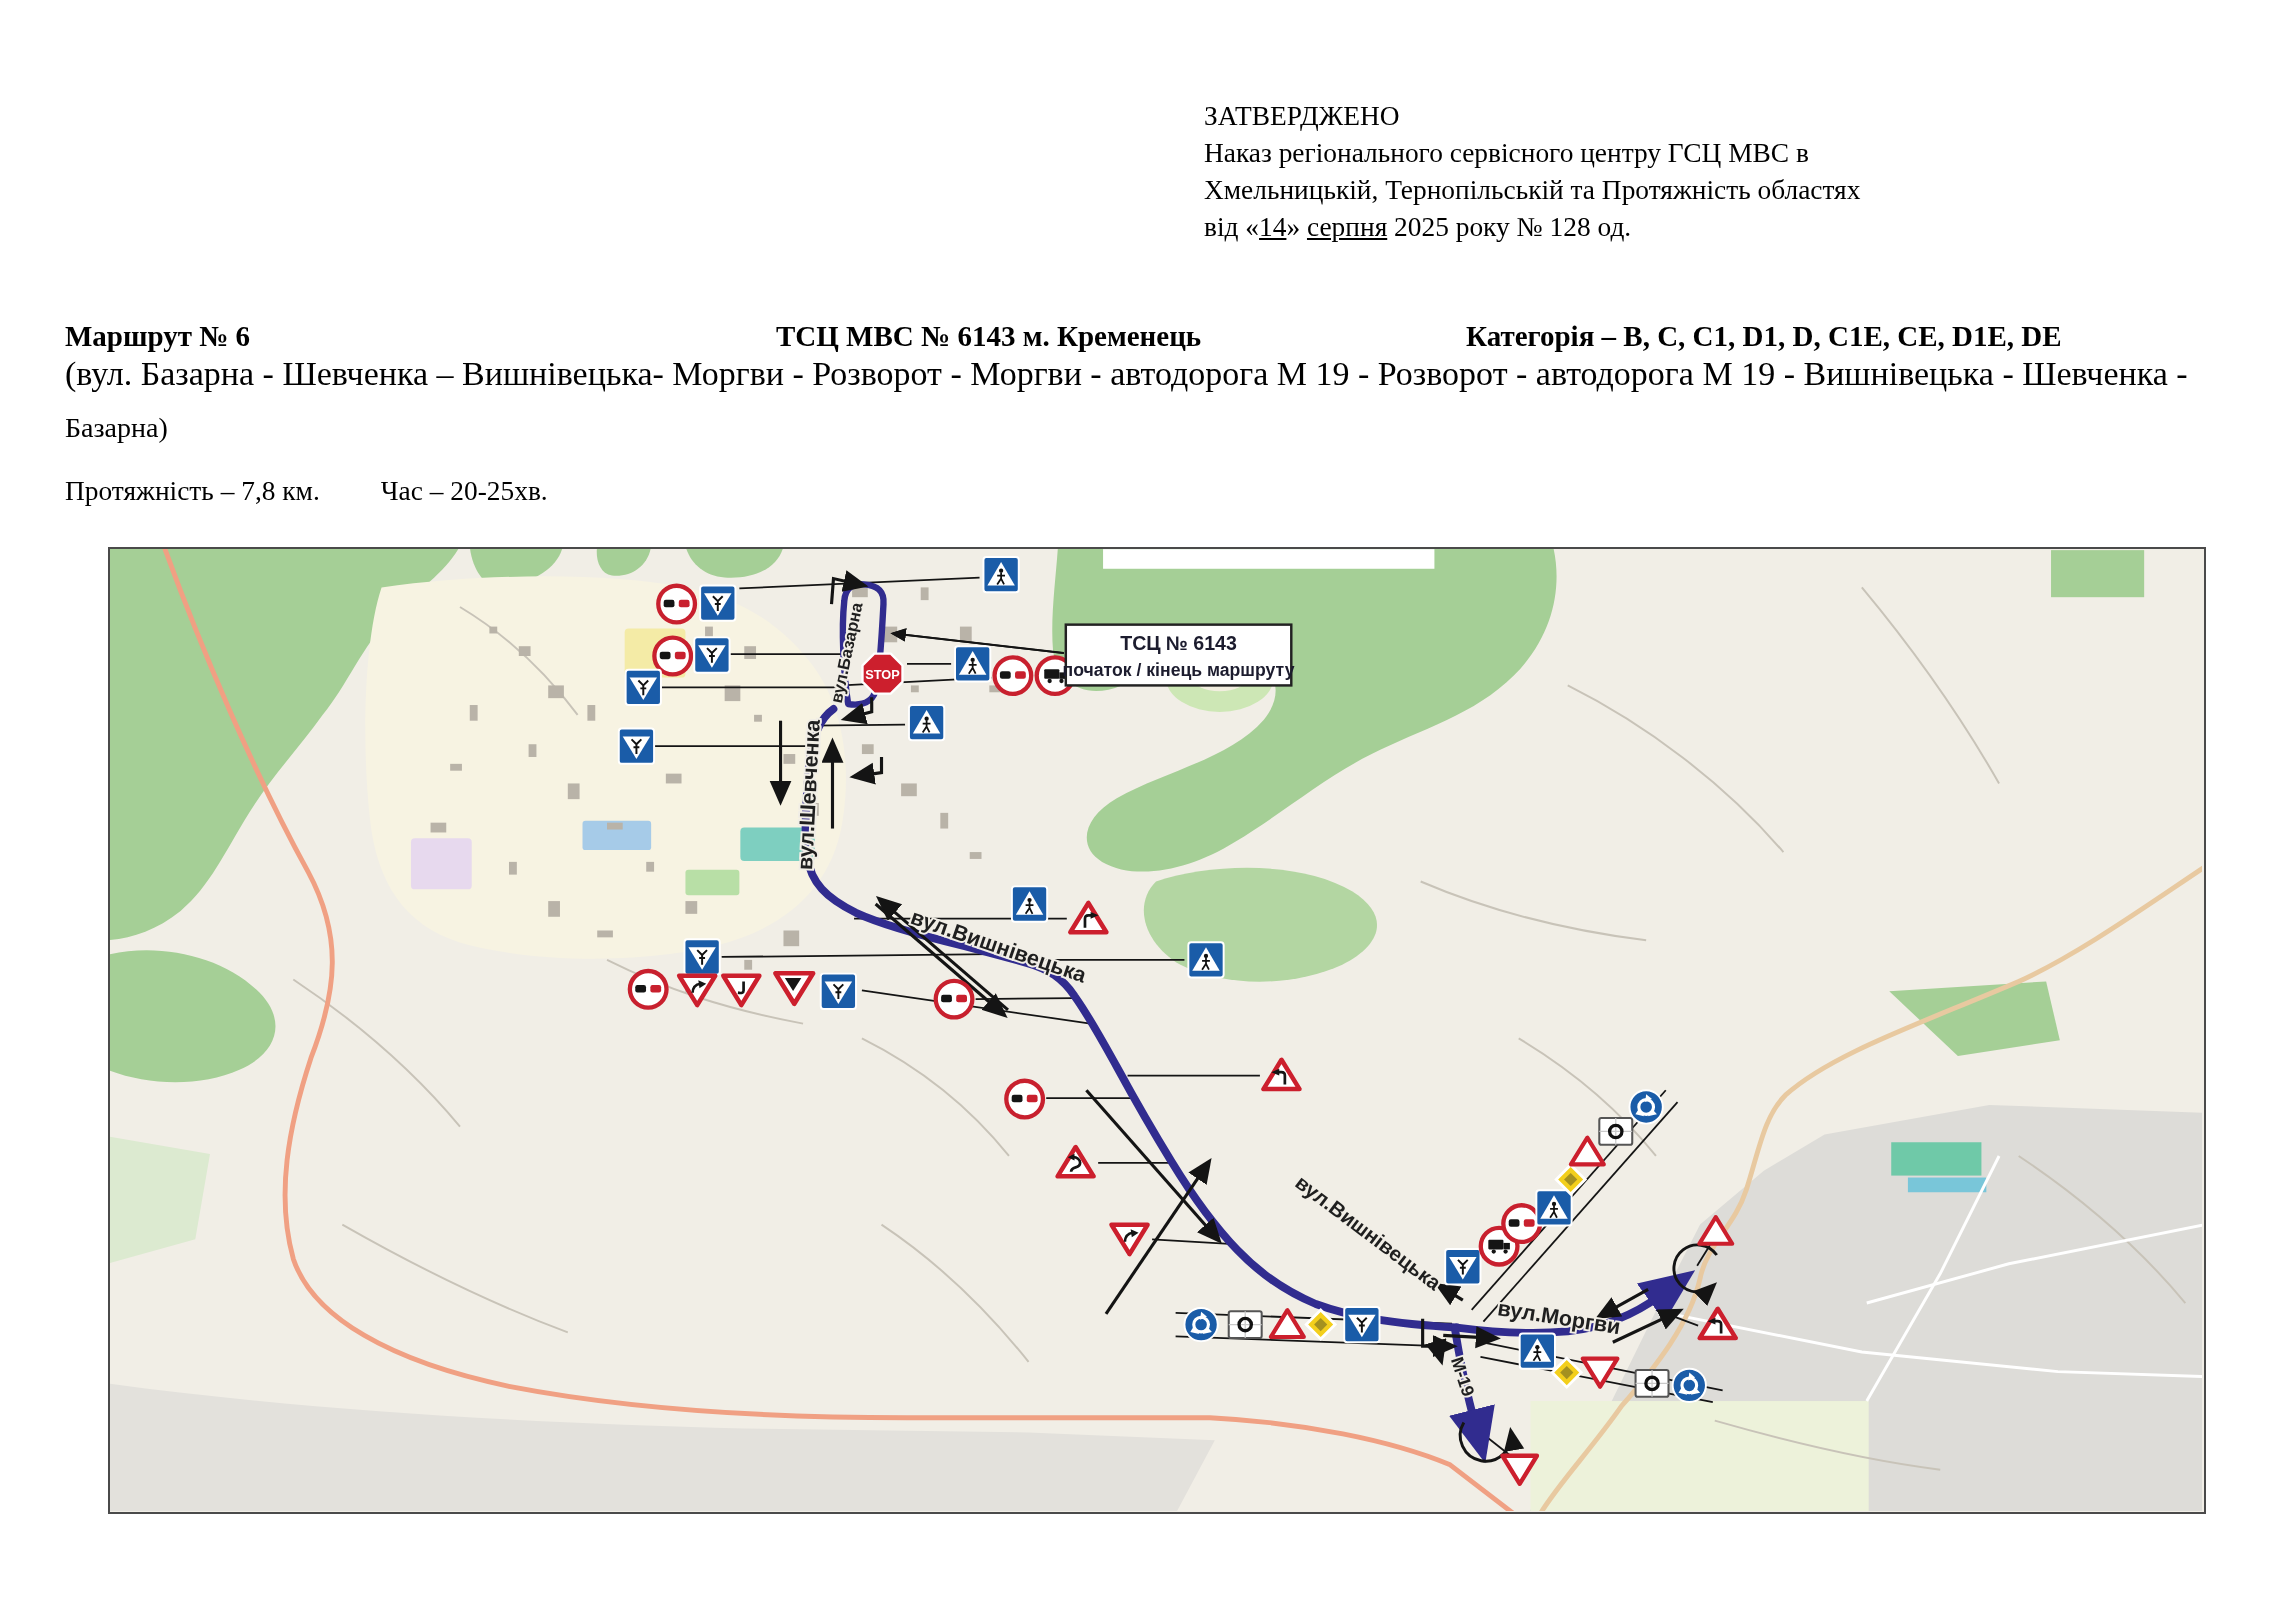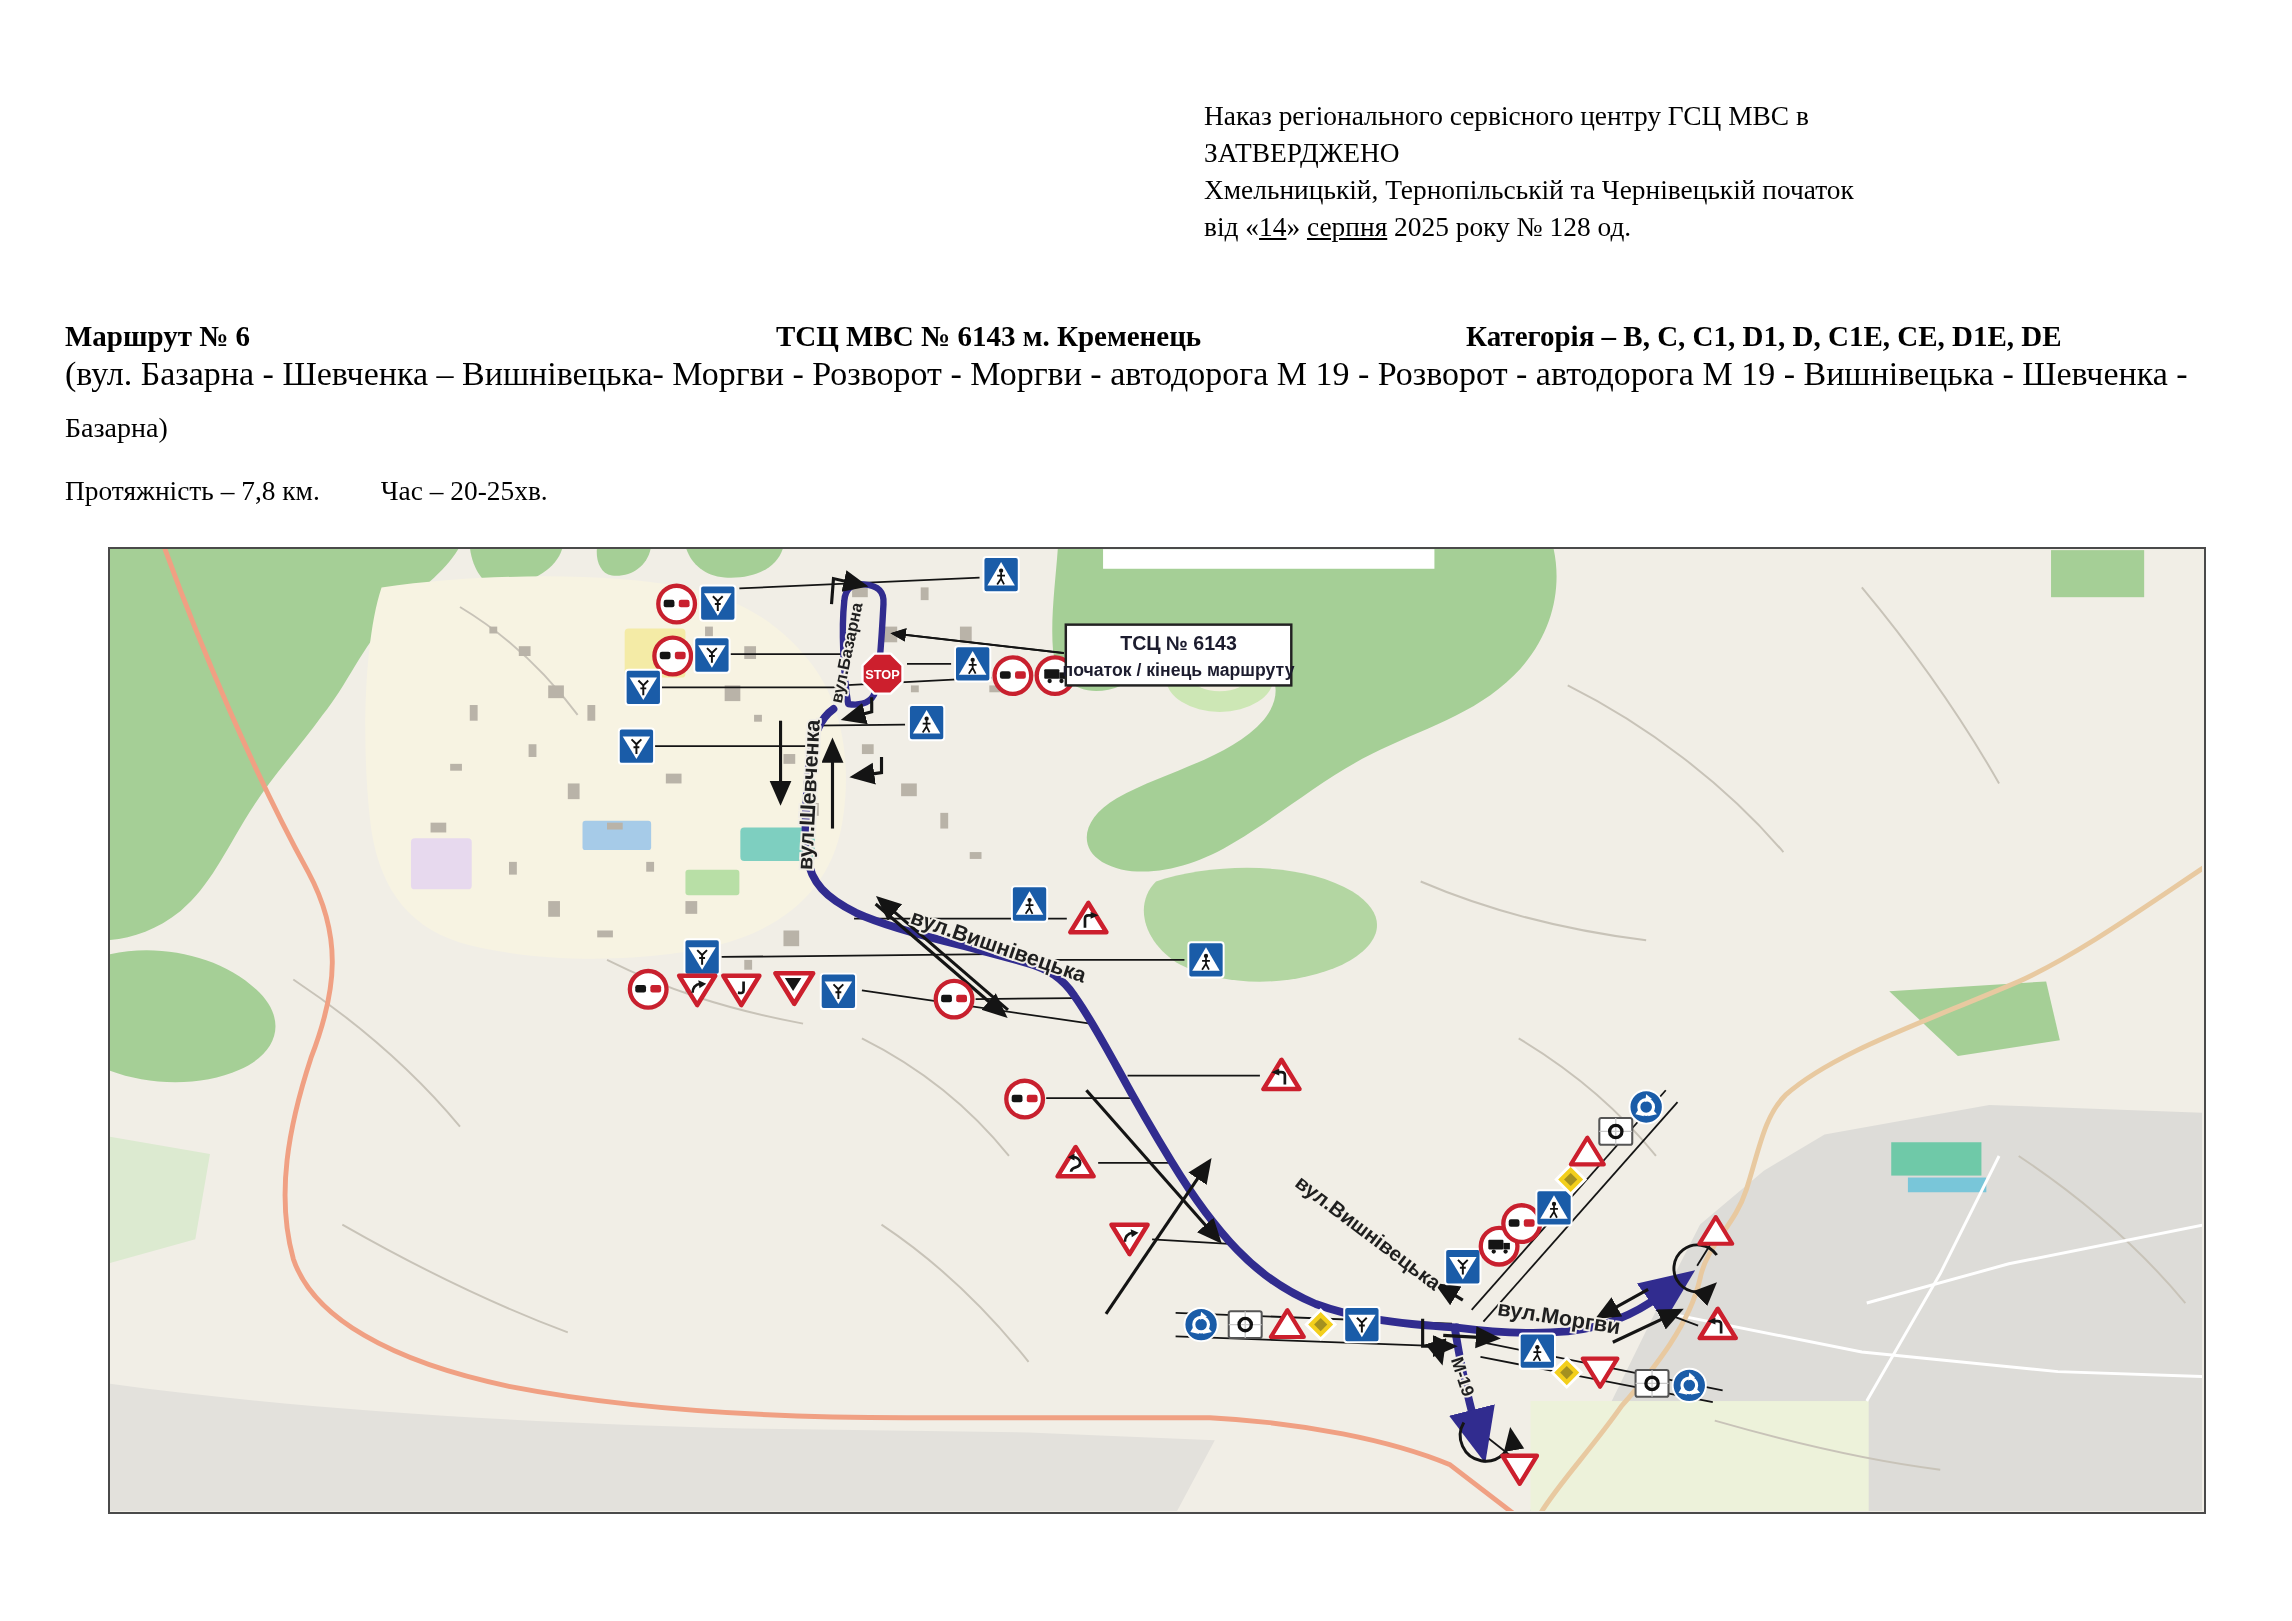--- a/index.html
+++ b/index.html
@@ -27,23 +27,23 @@
   svg{display:block;}
   text.street{font-family:"Liberation Sans",sans-serif;font-weight:bold;fill:#1f1f1f;
     paint-order:stroke;stroke:#f1eee6;stroke-width:4px;}
   text.ibox{font-family:"Liberation Sans",sans-serif;font-weight:bold;fill:#1c1c2e;text-anchor:middle;}
   text.stoptxt{font-family:"Liberation Sans",sans-serif;font-weight:bold;fill:#fff;text-anchor:middle;}
 </style>
 </head>
 <body>
 
 <div class="approval">
+  <div>ЗАТВЕРДЖЕНО</div>
   <div>Наказ регіонального сервісного центру ГСЦ МВС в</div>
-  <div>ЗАТВЕРДЖЕНО</div>
-  <div>Хмельницькій, Тернопільській та Чернівецькій початок</div>
+  <div>Хмельницькій, Тернопільській та Протяжність областях</div>
   <div><span>від «</span><span class="u">14</span><span>» </span><span class="u">серпня</span><span>  2025 року   № 128 од.</span></div>
 </div>
 
 <div class="title-row">
   <span class="t-route">Маршрут № 6</span>
   <span class="t-center">ТСЦ МВС № 6143 м. Кременець</span>
   <span class="t-cat">Категорія – B, C, C1, D1, D, C1E, CE, D1E, DE</span>
 </div>
 <div class="desc1">(вул. Базарна - Шевченка – Вишнівецька- Моргви - Розворот - Моргви - автодорога М 19 - Розворот - автодорога М 19 - Вишнівецька - Шевченка -</div>
 <div class="desc2">Базарна)</div>

